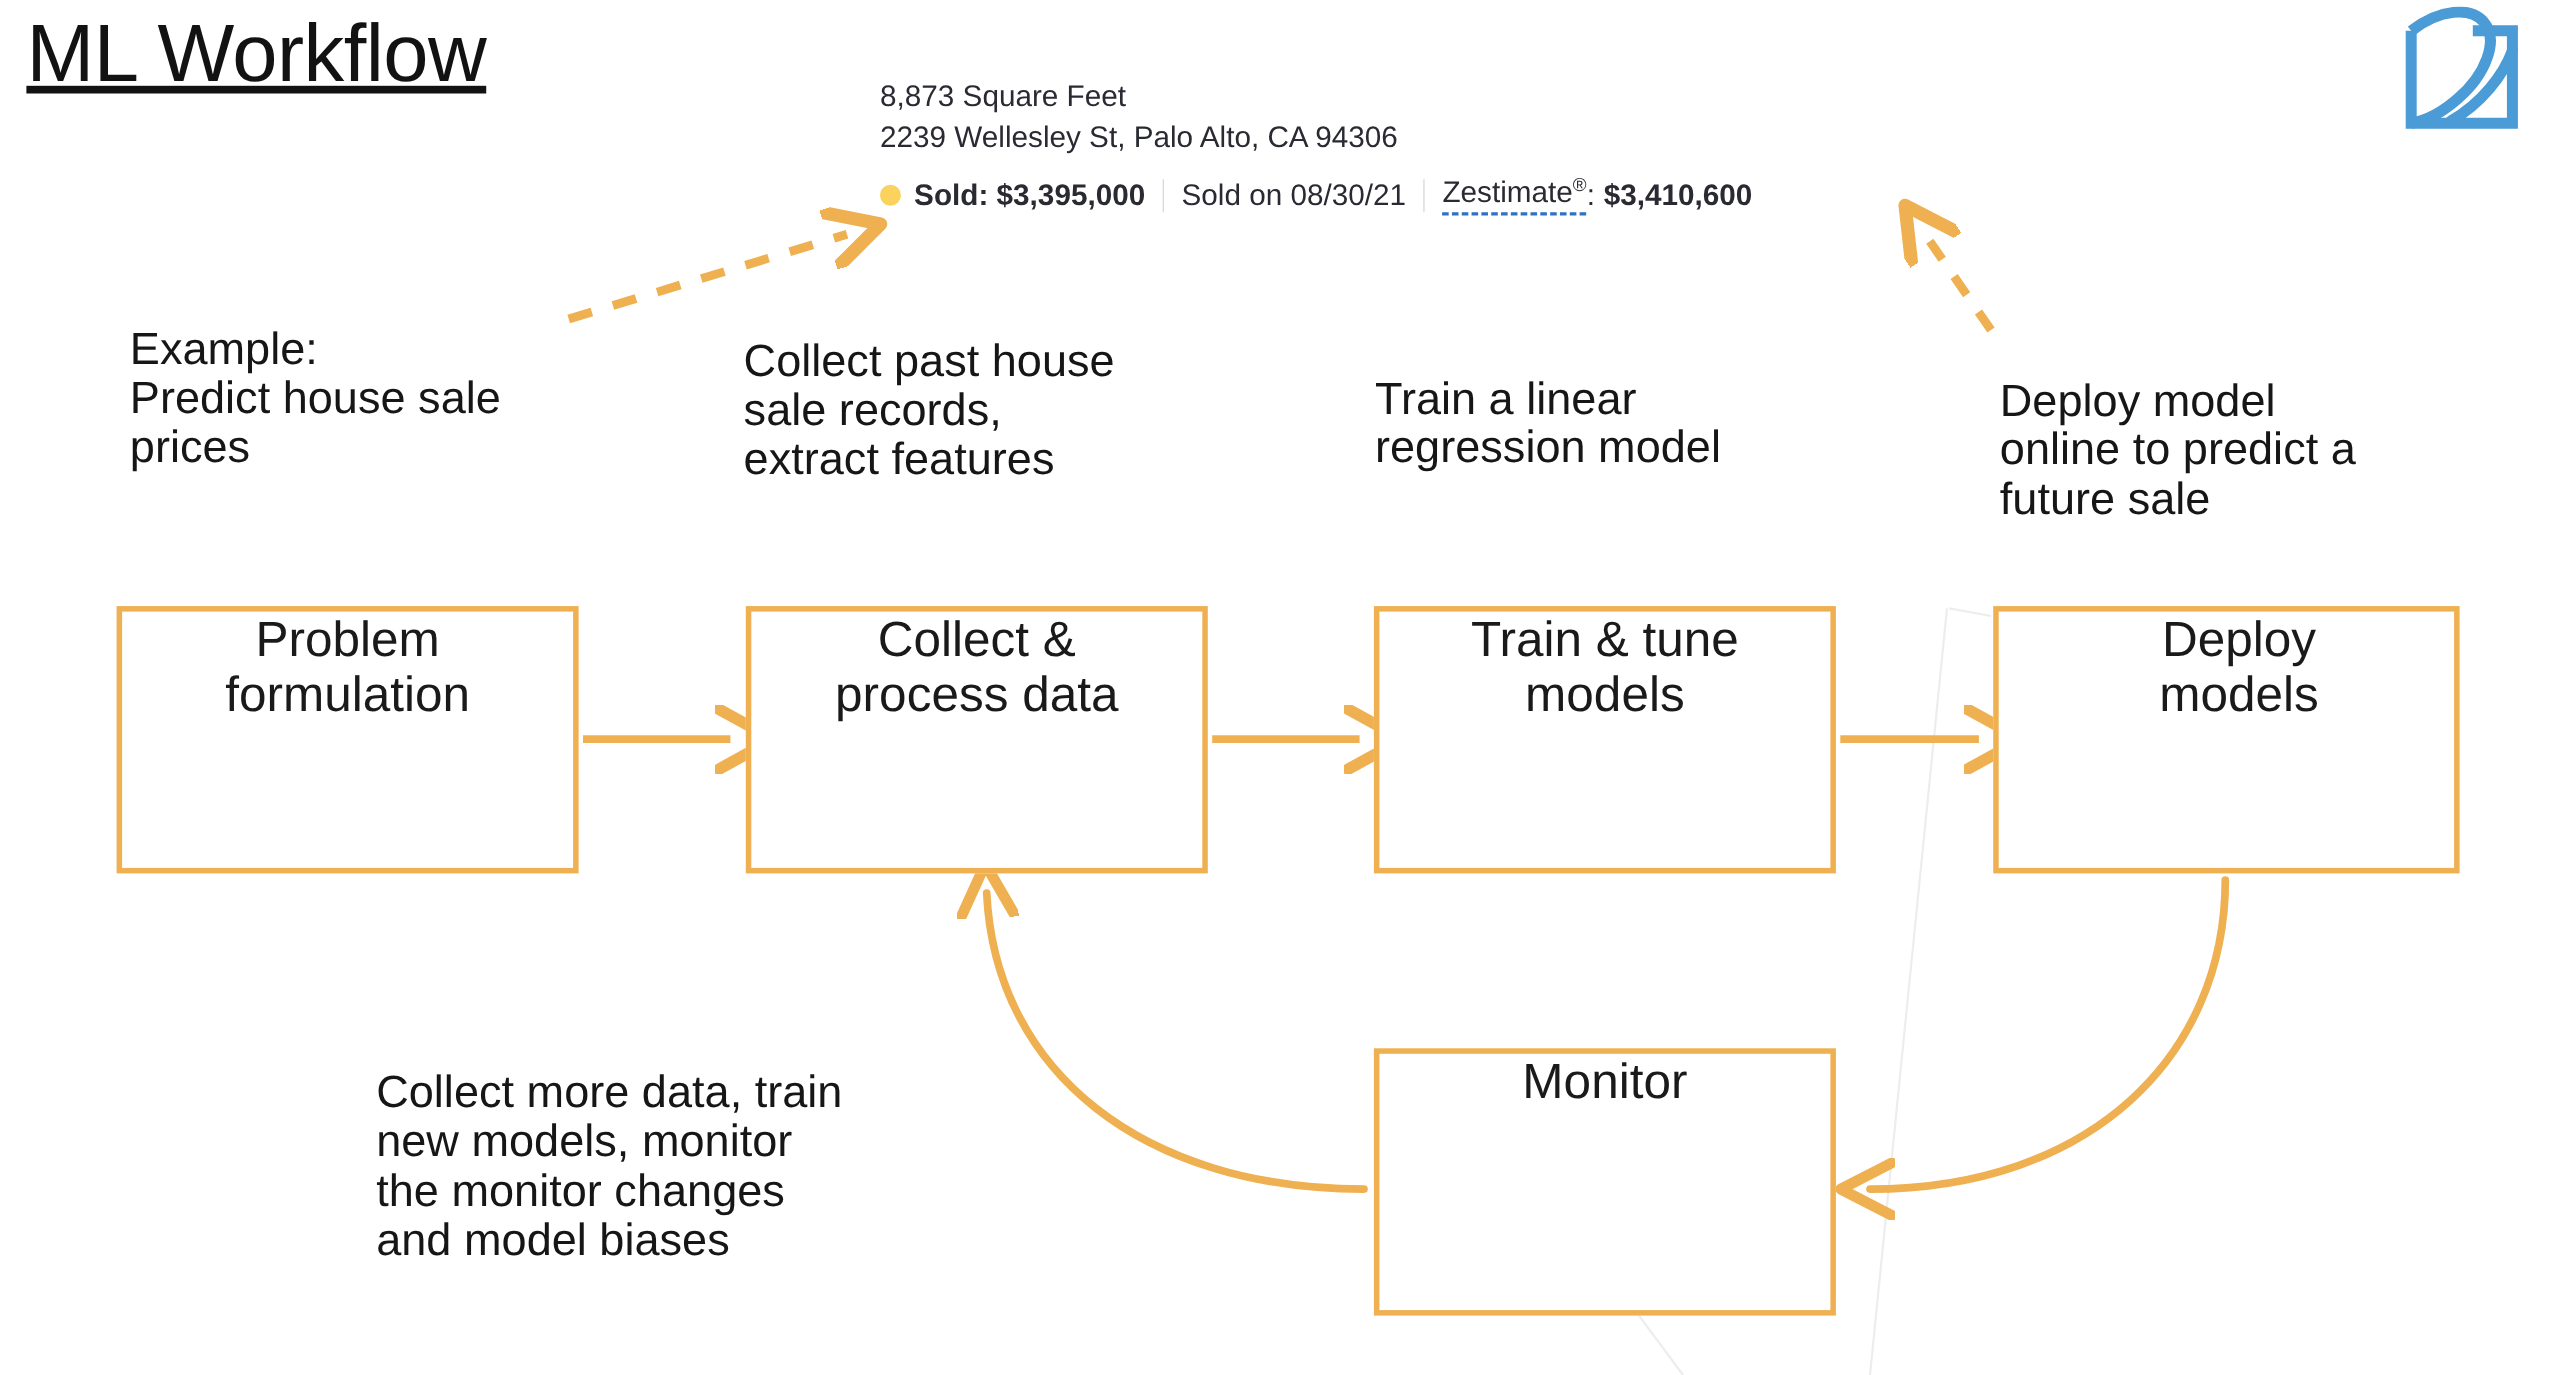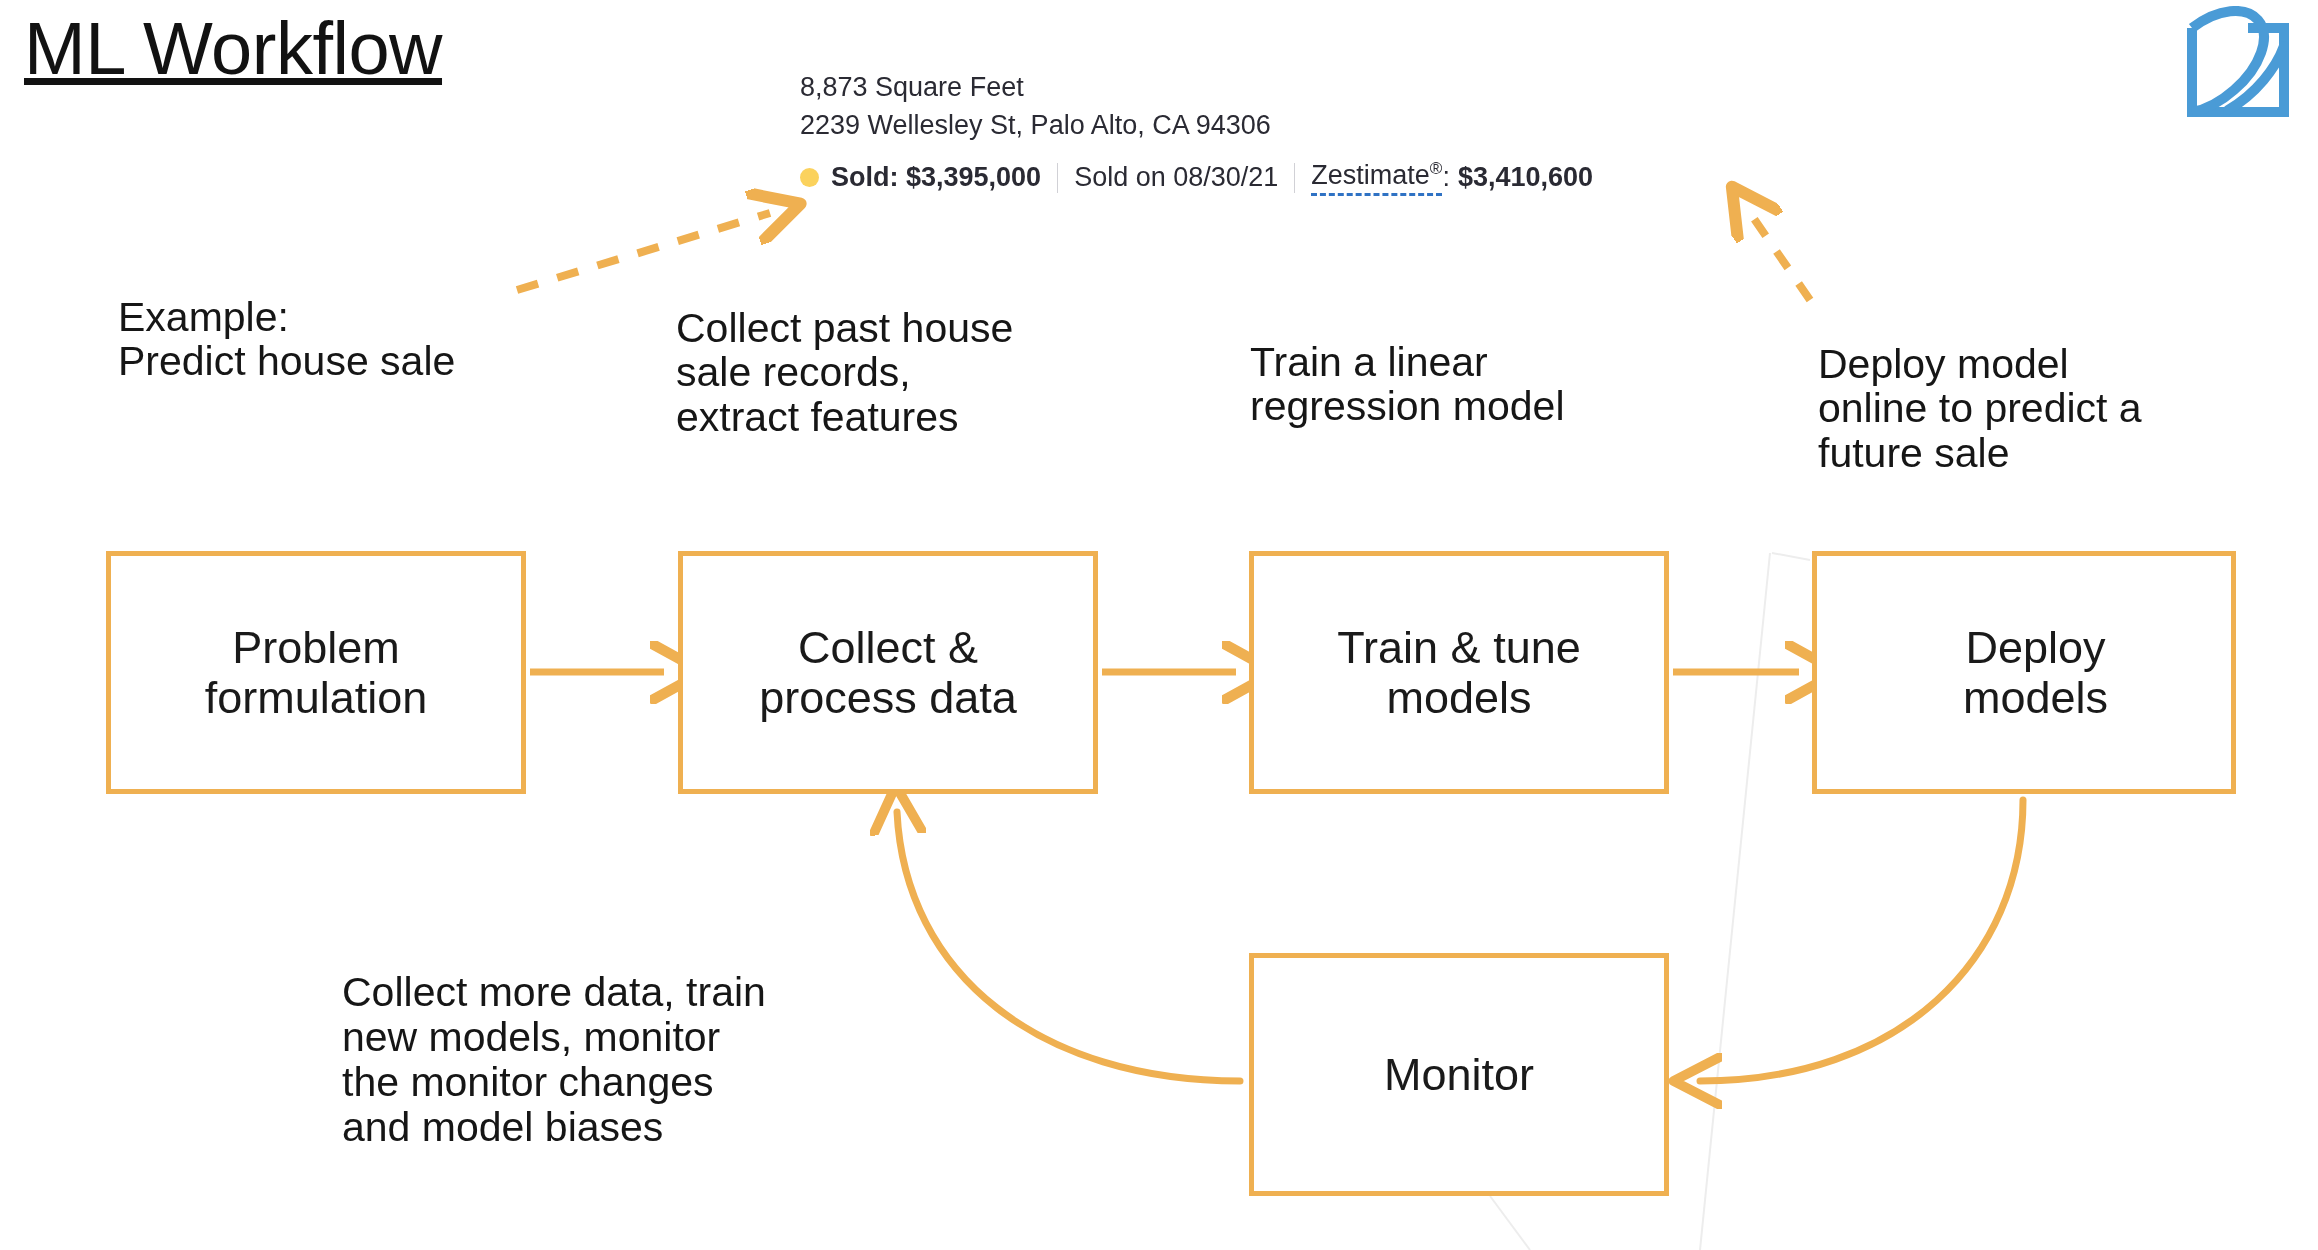--- a/index.html
+++ b/index.html
@@ -129,21 +129,20 @@
     font-weight: 400;
   }
   .caption span { display: block; }
 
   
   .flow-box {
     position: absolute;
     border: 5px solid #efb051;
     background: #ffffff;
     display: flex;
-    align-items: center;
     justify-content: center;
     text-align: center;
   }
   .flow-box .box-label {
     font-size: 45px;
     line-height: 1.1;
     color: #1a1a1a;
     font-weight: 400;
     padding: 0 10px;
   }
@@ -209,20 +208,21 @@
       <span class="status-sep"></span>
       <span class="zestimate-term"><span>Zestimate</span><sup>®</sup></span>
       <span class="zestimate-colon">:</span>
       <span class="zestimate-value">$3,410,600</span>
     </div>
   </div>
 
   <div class="caption" style="left:118px; top:295px;">
     <span>Example:</span>
     <span>Predict house sale</span>
+    <span>prices</span>
   </div>
 
   <div class="caption" style="left:676px; top:306px;">
     <span>Collect past house</span>
     <span>sale records,</span>
     <span>extract features</span>
   </div>
 
   <div class="caption" style="left:1250px; top:340px;">
     <span>Train a linear</span>

